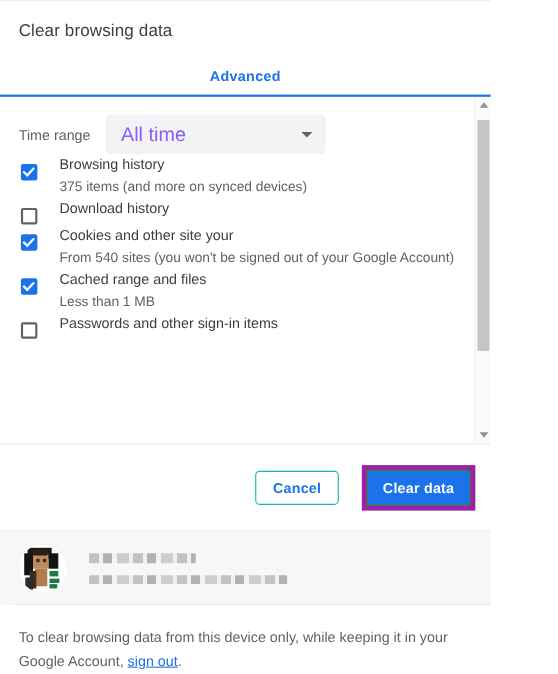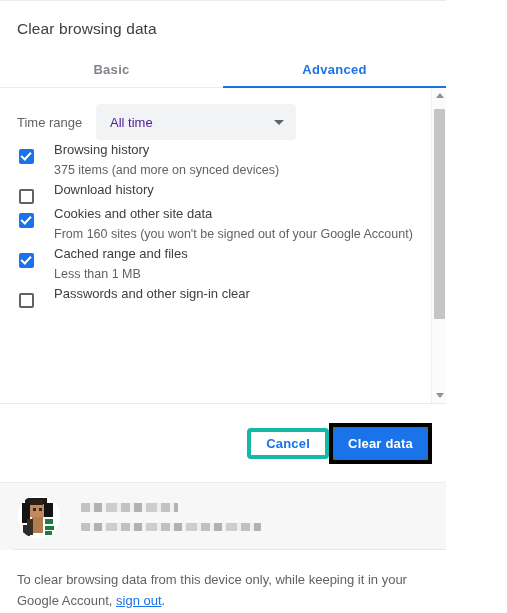--- a/index.html
+++ b/index.html
@@ -91,22 +91,22 @@
     height: 36px;
     background: #f1f3f4;
     border-radius: 4px;
     display: flex;
     align-items: center;
     padding: 0 12px 0 14px;
     cursor: pointer;
     position: relative;
   }
   .select-value {
-    font-size: 13px;
-    color: #4c1d95;
+    font-size: 18px;
+    color: #8b5cf6;
     flex: 1;
   }
   .caret {
     width: 0; height: 0;
     border-left: 5px solid transparent;
     border-right: 5px solid transparent;
     border-top: 5.5px solid #5f6368;
   }
 
   
@@ -189,33 +189,34 @@
     height: 78px;
     display: flex;
     align-items: center;
     justify-content: flex-end;
     padding-right: 14px;
     position: relative;
   }
   .btn-cancel {
     height: 31px;
     min-width: 72px;
-    border: 4px solid #14b8a6;
+    border: 1px solid #14b8a6;
     border-radius: 4px;
     background: #fff;
     color: #1a73e8;
     font-size: 13px;
     font-weight: bold;
     font-family: "Liberation Sans", sans-serif;
     letter-spacing: .2px;
     cursor: pointer;
     padding: 3px 15px;
   }
   .highlight-box {
-    border: 4px solid #000000;
+    margin-left: 21px;
+    border: 4px solid #a21caf;
     padding: 1px;
     background: #4d7c0f;
     display: inline-block;
     line-height: 0;
   }
   .btn-clear {
     height: 31px;
     min-width: 93px;
     border: none;
     border-radius: 3px;
@@ -281,21 +282,20 @@
   }
 </style>
 </head>
 <body>
 
 <div id="dialog">
 
   <div class="title">Clear browsing data</div>
 
   <div class="tabs">
-    <div class="tab">Basic</div>
     <div class="tab active">Advanced</div>
   </div>
 
   <div class="body-wrap">
     <div class="body-inner">
 
       <div class="timerange-row">
         <div class="timerange-label">Time range</div>
         <div class="select-box">
           <span class="select-value">All time</span>
@@ -314,37 +314,37 @@
       <div class="item">
         <span class="cbx off"></span>
         <span class="item-texts">
           <span class="item-title" style="display:block">Download history</span>
         </span>
       </div>
 
       <div class="item">
         <span class="cbx on"></span>
         <span class="item-texts">
-          <span class="item-title" style="display:block">Cookies and other site data</span>
-          <span class="item-sub" style="display:block">From 160 sites (you won't be signed out of your Google Account)</span>
+          <span class="item-title" style="display:block">Cookies and other site your</span>
+          <span class="item-sub" style="display:block">From 540 sites (you won't be signed out of your Google Account)</span>
         </span>
       </div>
 
       <div class="item">
         <span class="cbx on"></span>
         <span class="item-texts">
           <span class="item-title" style="display:block">Cached range and files</span>
           <span class="item-sub" style="display:block">Less than 1 MB</span>
         </span>
       </div>
 
       <div class="item">
         <span class="cbx off"></span>
         <span class="item-texts">
-          <span class="item-title" style="display:block">Passwords and other sign-in clear</span>
+          <span class="item-title" style="display:block">Passwords and other sign-in items</span>
 
         </span>
       </div>
 
     </div>
 
     <div class="scrollbar">
       <div class="sb-arrow up">
           <i></i>
         </div>

